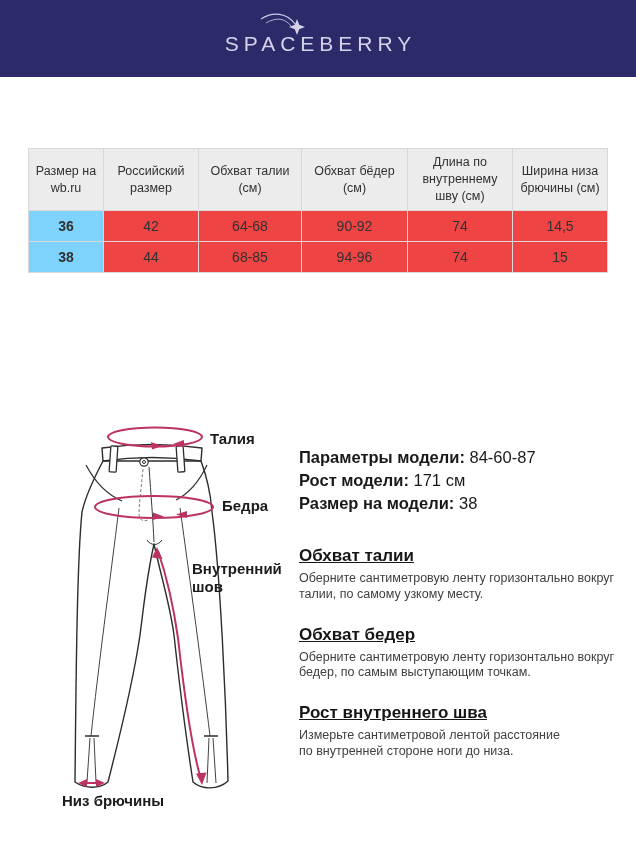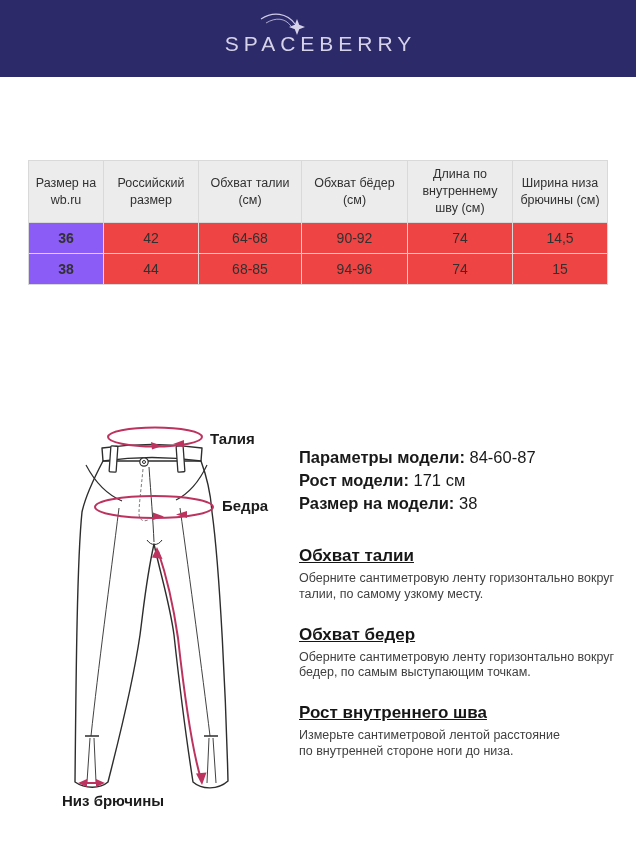--- a/index.html
+++ b/index.html
@@ -13,31 +13,31 @@
     display:flex;align-items:center;justify-content:center;
   }
   .brand-logo{
     margin-top:10px;
     font-size:21px;font-weight:400;letter-spacing:5px;padding-left:5px;
     color:#d6d2ea;
   }
   .comet{position:absolute;left:257px;top:9px;}
   
   .size-table{
-    position:absolute;left:28px;top:160px;width:579px;
+    position:absolute;left:28px;top:148px;width:579px;
     border-collapse:collapse;table-layout:fixed;
     font-size:12.5px;color:#313131;
   }
   .size-table td,.size-table th{
     border:1px solid #d9d9d9;text-align:center;vertical-align:middle;
     padding:2px 4px;line-height:1.35;font-weight:400;
   }
   .size-table thead th{background:#ececec;height:57px;}
   .size-table tbody td{height:26px;font-size:14px;background:#ef4444;}
-  .size-table tbody td.rowhead{background:#8b5cf6;font-weight:700;}
+  .size-table tbody td.rowhead{background:#7dd3fc;font-weight:700;}
   
   .figure-svg{position:absolute;left:40px;top:420px;}
   .fig-label{
     position:absolute;font-size:15px;font-weight:700;color:#1b1b1b;line-height:18px;
   }
   .lbl-waist{left:210px;top:430px;}
   .lbl-hips{left:222px;top:497px;}
   .lbl-inseam{left:192px;top:560px;width:104px;}
   .lbl-hem{left:62px;top:792px;text-align:center;}
   
@@ -155,20 +155,21 @@
     </g>
     <g>
       <path d="M42,363 L61,363" stroke="#bd3360" stroke-width="2"></path>
       <polygon points="38,363 47,359 47,367" fill="#bd3360"></polygon>
       <polygon points="65,363 56,359 56,367" fill="#bd3360"></polygon>
     </g>
   </svg>
 
   <div class="fig-label lbl-waist">Талия</div>
   <div class="fig-label lbl-hips">Бедра</div>
+  <div class="fig-label lbl-inseam">Внутренний шов</div>
   <div class="fig-label lbl-hem">Низ брючины</div>
 
   <div class="right-col">
 
     <div class="model-info">
       <div>
         <span class="lab">Параметры модели:</span>
         <span class="val">84-60-87</span>
       </div>
       <div>

